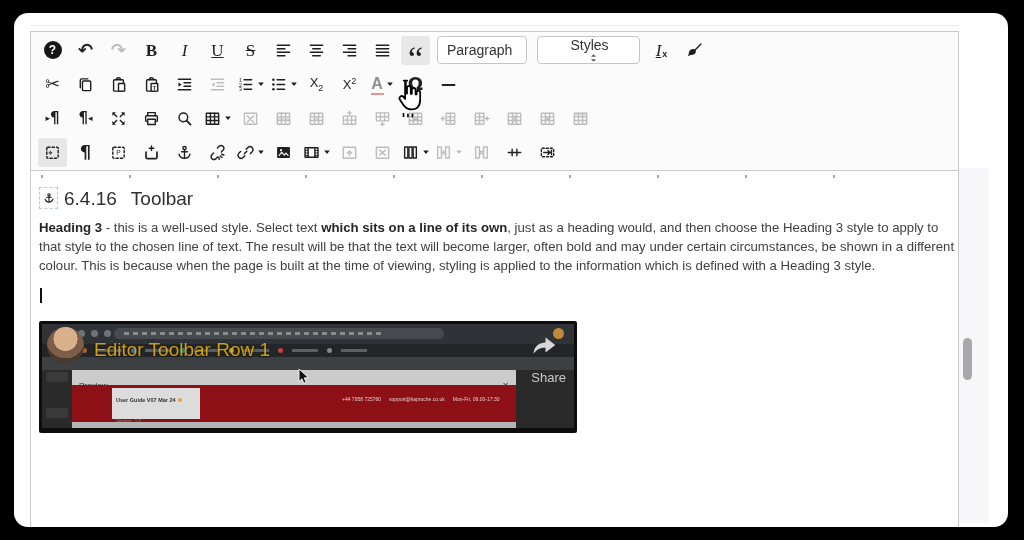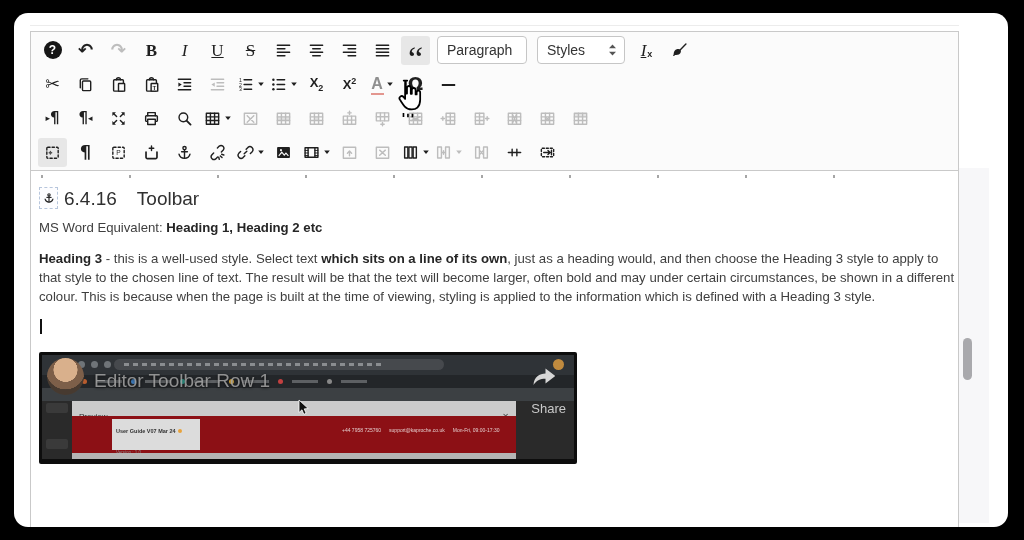--- a/index.html
+++ b/index.html
@@ -21,57 +21,57 @@
     padding:0 7px 0 9px;font-size:14px;color:#333;margin:0 5px;flex:0 0 auto;}
   .help-dot{width:18px;height:18px;border-radius:50%;background:#161616;color:#fff;font-size:12px;
     font-weight:bold;display:inline-flex;align-items:center;justify-content:center;}
   .g{font-family:"DejaVu Sans",sans-serif;font-size:15px;line-height:1;}
   .gbig{font-size:18px;font-weight:600;}
   .gpil{font-weight:700;}
   .gs{font-family:"Liberation Serif","DejaVu Serif",serif;font-size:17px;line-height:1;}
   .gsb{font-weight:bold;} .gsi{font-style:italic;} .gsu{text-decoration:underline;}
   .gst{text-decoration:line-through;}
   .gq{font-family:"Liberation Serif",serif;font-size:34px;line-height:8px;position:relative;top:9px;}
-  .gx{font-size:13px;font-weight:700;} .gx sub,.gx sup{font-size:9px;}
+  .gx{font-size:13px;font-weight:400;} .gx sub,.gx sup{font-size:9px;}
   .cfx{font-size:9px;font-weight:700;margin-left:1px;position:relative;top:4px;}
   .fcA{font-size:16px;font-weight:600;color:#8f8f8f;position:relative;line-height:1;}
   .fcbar{position:absolute;left:0;right:-1px;bottom:-3px;height:2.5px;background:#cf4437;opacity:.55;}
   .crt{margin-left:3px;}
   
   .gutter{position:absolute;left:945px;top:155px;bottom:4px;width:30px;background:#f7f7f9;}
   .thumb{position:absolute;left:4px;top:170px;width:9px;height:42px;border-radius:5px;background:#a9a9ad;}
   
   .canvas{position:relative;padding:4px 2px 0 8px;font-size:13.2px;color:#3f3f3f;line-height:19px;}
   .clipline{height:3px;overflow:hidden;margin:0 0 9px 2px;width:880px;
     background:repeating-linear-gradient(90deg,#8f8f8f 0 2px,transparent 2px 88px);opacity:.8;}
   .dhead{font-size:19px;font-weight:500;color:#303030;margin:6px 0 9px 0;display:flex;align-items:center;}
   .anchor-chip{display:inline-flex;align-items:center;justify-content:center;width:17px;height:20px;
     border:1px dashed #b7c6dc;background:#fdfdff;margin-right:6px;color:#2b2b2b;}
-  .hnum{margin-right:20px;}
+  .hnum{margin-right:14px;}
   .canvas p{margin:0 0 12px 0;}
   .canvas b{color:#262626;}
   .caret{display:inline-block;width:1.5px;height:15px;background:#111;vertical-align:-2px;margin-left:1px;}
   
   .video{position:relative;margin:15px 0 0 0;width:538px;height:112px;background:#0d0d0d;
     border-radius:2px;overflow:hidden;}
   .vshot{position:absolute;left:3px;right:3px;top:3px;bottom:5px;background:#2a2a2a;overflow:hidden;}
   .vc1{height:20px;background:#2f3337;position:relative;}
   .vnav{position:absolute;left:36px;top:6px;display:flex;gap:6px;}
   .vnav i{width:7px;height:7px;border-radius:50%;background:#6f7478;}
   .vpill{position:absolute;left:72px;top:4px;width:330px;height:11px;border-radius:6px;background:#46494d;}
   .vpill i{position:absolute;left:10px;top:4px;right:60px;height:3px;
     background:repeating-linear-gradient(90deg,#8a8d90 0 5px,transparent 5px 9px);}
   .vprof{position:absolute;right:10px;top:4px;width:11px;height:11px;border-radius:50%;background:#c08a3e;}
   .vc2{height:13px;background:#232629;display:flex;align-items:center;gap:9px;padding-left:40px;}
   .vc2 i{width:5px;height:5px;border-radius:50%;flex:0 0 auto;}
   .vc2 s{width:26px;height:3px;background:#5d6063;text-decoration:none;flex:0 0 auto;}
   .vc3{height:13px;background:#3c4043;}
   .avatar{position:absolute;left:5px;top:3px;width:37px;height:37px;border-radius:50%;z-index:6;
     background:radial-gradient(circle at 50% 32%,#d9b08c 0 38%,#7d5f49 39% 62%,#473a30 63%);}
-  .vtitle{position:absolute;left:52px;top:16px;z-index:6;font-size:19px;color:#a3a3a3;opacity:.85;
+  .vtitle{position:absolute;left:52px;top:16px;z-index:6;font-size:19px;color:#eab308;opacity:.85;
     text-shadow:0 1px 3px rgba(0,0,0,.7);}
   .vshare-arrow{position:absolute;right:16px;top:12px;z-index:6;}
   .vshare{position:absolute;right:8px;top:44px;z-index:6;font-size:13px;color:#c9c9c9;}
   .vdialog{position:absolute;left:30px;top:46px;width:444px;height:31px;background:#cbcbcb;z-index:3;
     display:flex;align-items:center;justify-content:space-between;padding:0 7px;box-sizing:border-box;}
   .vdialog .ttl{font-size:8px;color:#2b2b2b;}
   .vdialog .x{font-size:8px;color:#3c3c3c;}
   .vred{position:absolute;left:30px;top:61px;width:444px;height:37px;background:#8c1015;z-index:3;}
   .vcard{position:absolute;left:40px;top:3px;width:88px;height:31px;background:#dcdcdc;padding:3px 4px;
     box-sizing:border-box;}
@@ -137,21 +137,21 @@
           <div class="tb-btn act">
             <span class="gq">“</span>
           </div>
           <div class="tb-select" style="width: 90px;">
             <span>Paragraph</span>
             <svg width="9" height="14" viewBox="0 0 9 14" style="margin-left:8px">
               <path d="M1 5.2 4.5 1.6 8 5.2z" fill="#555"></path>
               <path d="M1 8.8 4.5 12.4 8 8.8z" fill="#555"></path>
             </svg>
           </div>
-          <div class="tb-select" style="width: 88px;">
+          <div class="tb-select" style="width: 103px; flex-direction: column;">
             <span>Styles</span>
             <svg width="9" height="14" viewBox="0 0 9 14" style="margin-left:8px">
               <path d="M1 5.2 4.5 1.6 8 5.2z" fill="#555"></path>
               <path d="M1 8.8 4.5 12.4 8 8.8z" fill="#555"></path>
             </svg>
           </div>
           <div class="tb-btn">
             <span class="gs gsi" style="text-decoration:underline">I</span>
             <span class="cfx">x</span>
           </div>
@@ -477,21 +477,20 @@
             <svg width="12" height="12" viewBox="0 0 18 18" fill="none" stroke="currentColor" stroke-width="1.8" stroke-linecap="round">
               <circle cx="9" cy="4.3" r="1.7"></circle>
               <path d="M9 6v9M5.9 8.2h6.2"></path>
               <path d="M3.2 10.8C3.8 13.6 6 15.2 9 15.2s5.2-1.6 5.8-4.4"></path>
             </svg>
           </span>
         <span class="hnum">6.4.16</span>
         <span>Toolbar</span>
       </div>
 
-      <p><span>MS Word Equivalent: </span><b>Heading 1, Heading 2 etc</b></p>
 
       <p><b>Heading 3</b><span> - this is a well-used style. Select text </span><b>which sits on a line of its own</b><span>, just as a heading would, and then choose the Heading 3 style to apply to that style to the chosen line of text. The result will be that the text will become larger, often bold and may under certain circumstances, be shown in a different colour. This is because when the page is built at the time of viewing, styling is applied to the information which is defined with a Heading 3 style.</span></p>
 
 
       <p><span class="caret"></span></p>
 
 
       <div class="video">
         <div class="vshot">
           <div class="vc1">

